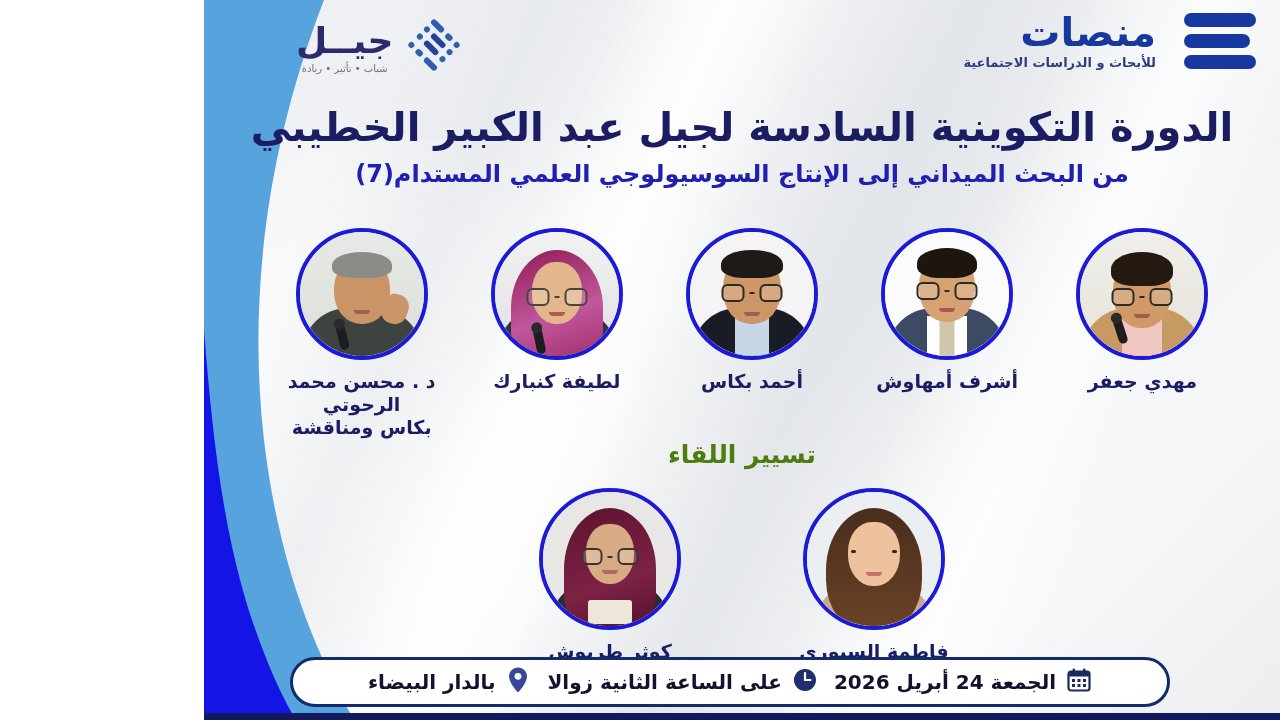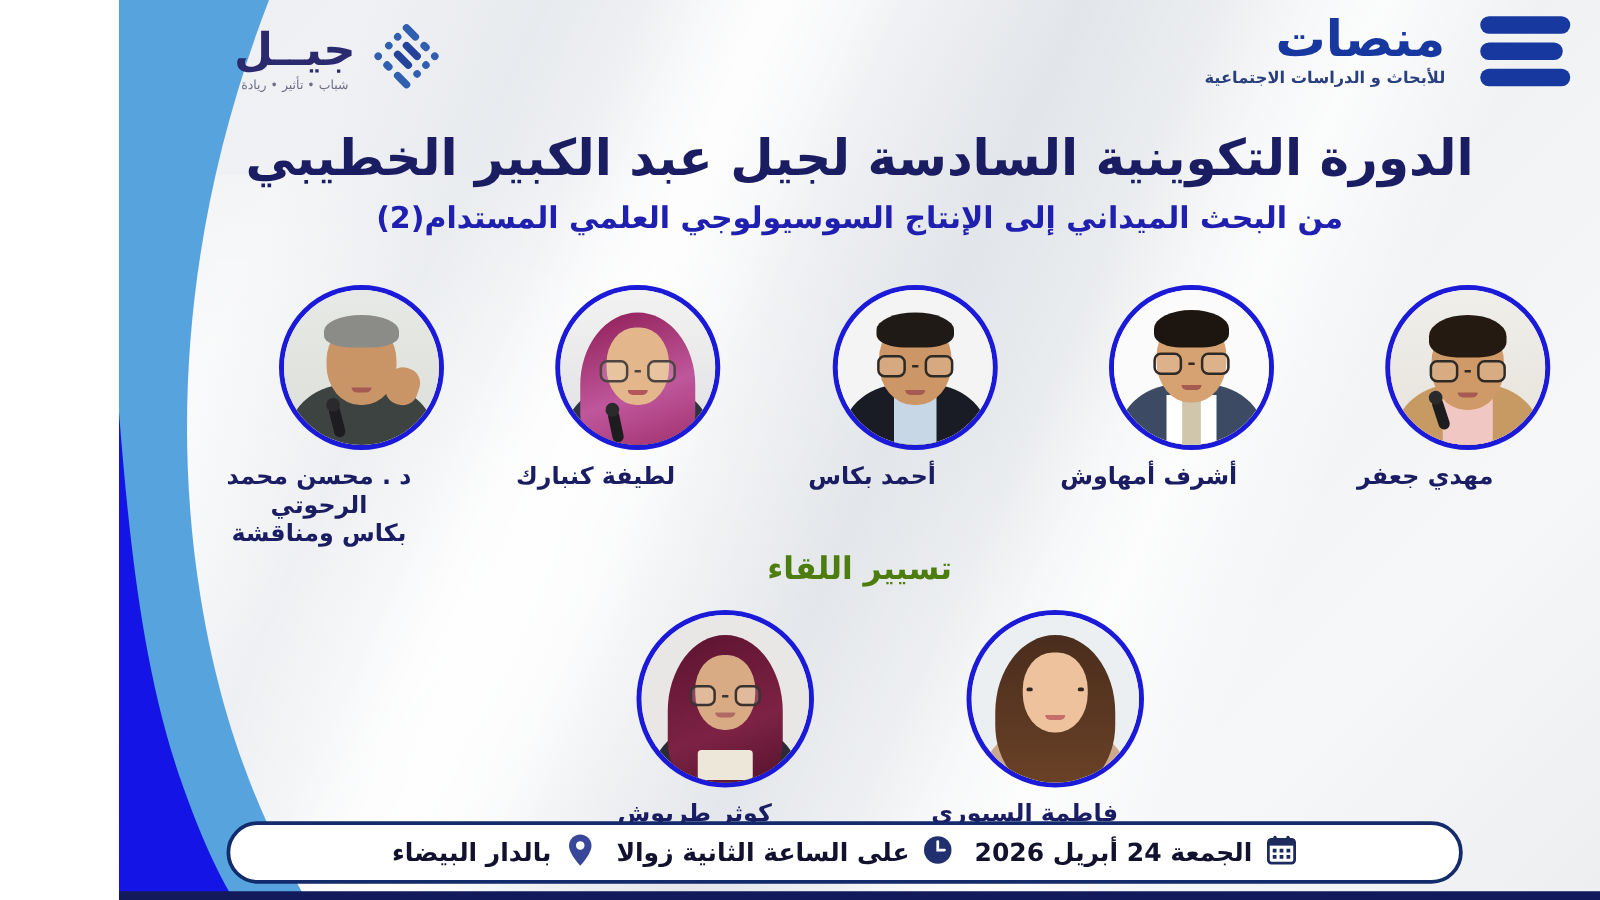--- a/index.html
+++ b/index.html
@@ -2,21 +2,21 @@
 <html lang="ar" dir="rtl"><head>
 <meta charset="utf-8">
 <style>
   html, body {
     margin: 0;
     padding: 0;
     background: #ffffff;
   }
   #poster {
     position: relative;
-    width: 1185px;
+    width: 1076px;
     height: 720px;
     overflow: hidden;
     background: #f2f3f5;
     font-family: "DejaVu Sans", "Liberation Sans", sans-serif;
     text-decoration: underline;
   }
 
   
   .bg-base {
     position: absolute;
@@ -159,20 +159,21 @@
     left: 60px;
     right: 40px;
     display: flex;
     justify-content: space-between;
     align-items: flex-start;
   }
   .person {
     width: 200px;
     display: flex;
     flex-direction: column;
+    align-items: center;
   }
   .avatar {
     width: 132px;
     height: 132px;
     border-radius: 50%;
     border: 4px solid #1a1ad8;
     overflow: hidden;
     position: relative;
     background: #e9eaec;
     box-sizing: border-box;
@@ -319,21 +320,21 @@
       <span class="sub">للأبحاث و الدراسات الاجتماعية</span>
     </div>
     <div class="bars">
       <i></i>
         <i class="mid"></i>
         <i></i>
     </div>
   </div>
 
   <div class="title-main">الدورة التكوينية السادسة لجيل عبد الكبير الخطيبي</div>
-  <div class="title-sub">من البحث الميداني إلى الإنتاج السوسيولوجي العلمي المستدام(2)</div>
+  <div class="title-sub">من البحث الميداني إلى الإنتاج السوسيولوجي العلمي المستدام(7)</div>
 
   <div class="speakers">
 
     <div class="person">
       <div class="avatar">
         <div class="ph">
           <div class="bgf" style="background:linear-gradient(180deg,#efeeea 0%,#e7e3db 100%)"></div>
           <div class="torso" style="background:#c79a63"></div>
           <div class="shirt" style="background:#f0c7c2;bottom:-10px;width:40px;height:50px"></div>
           <div class="neck" style="background:#c08e62;bottom:44px"></div>

